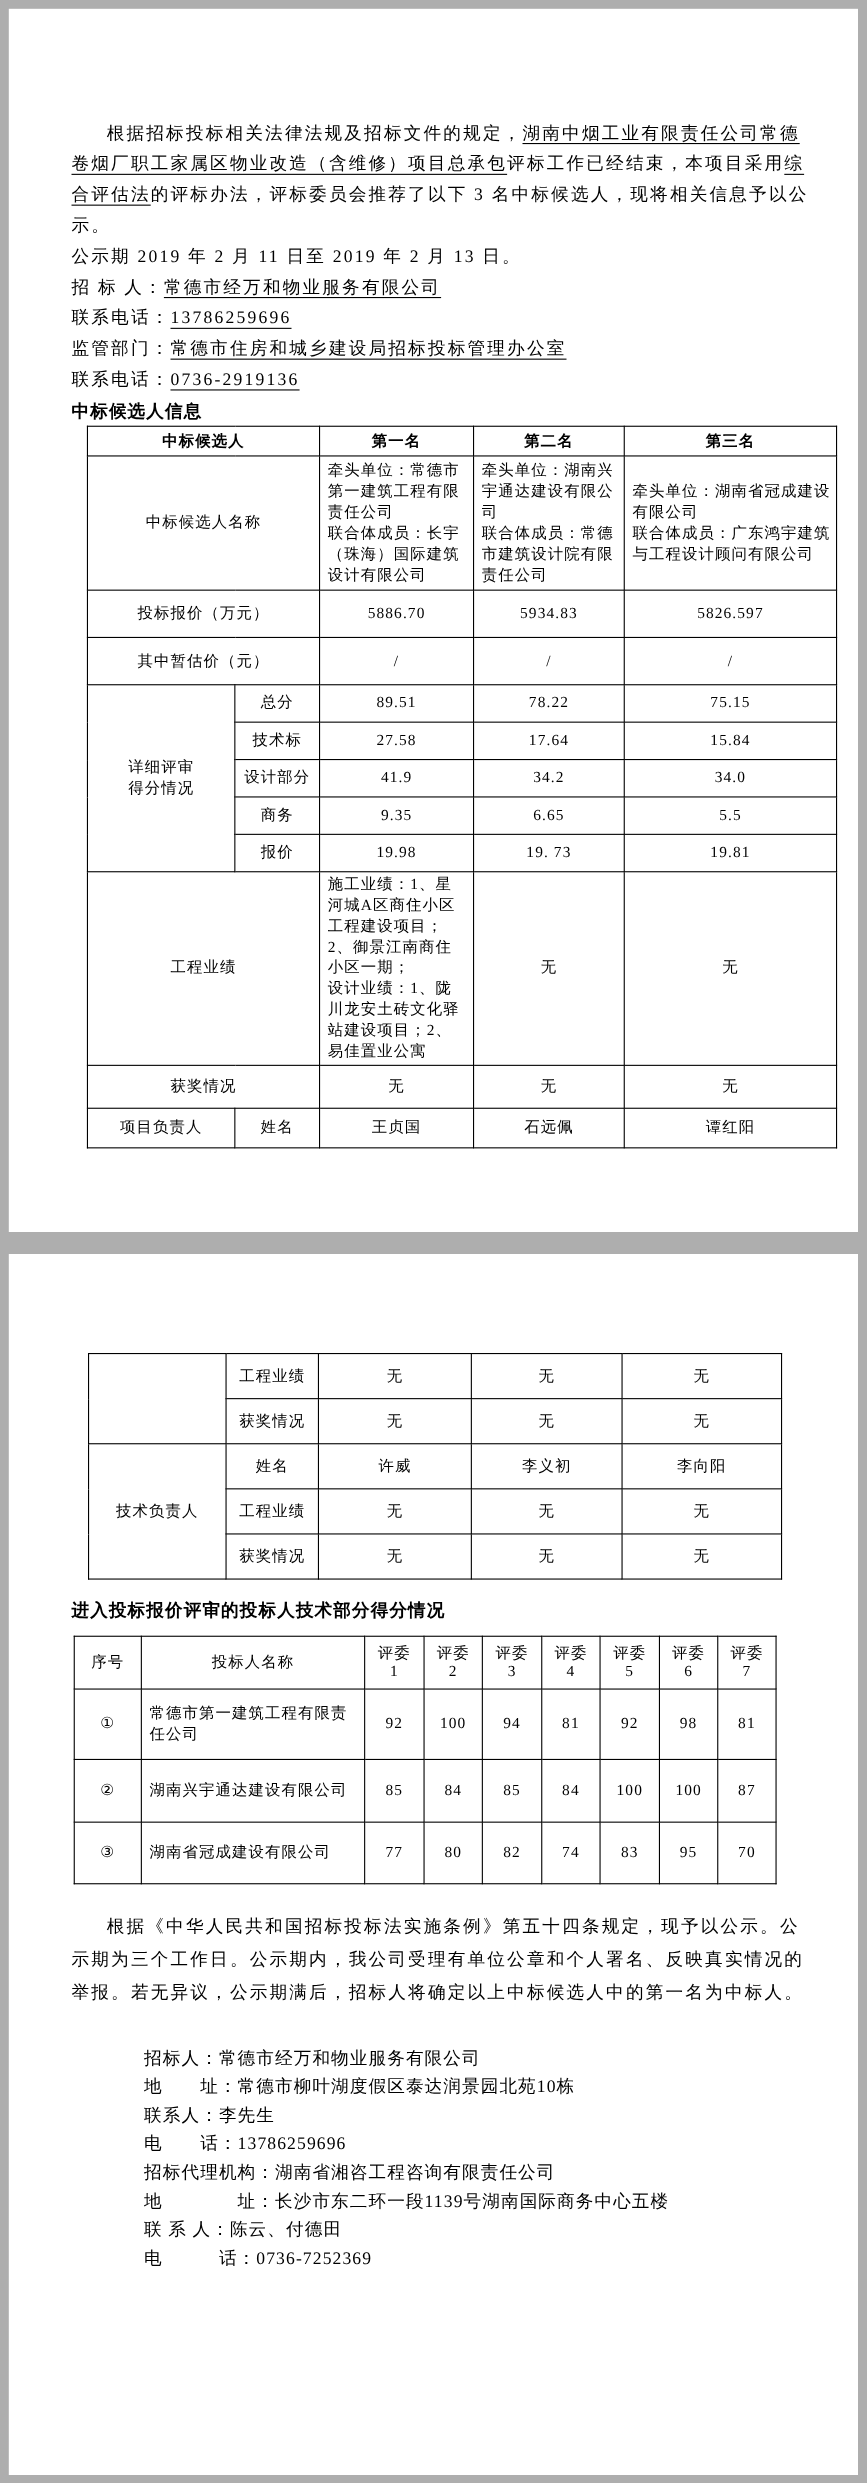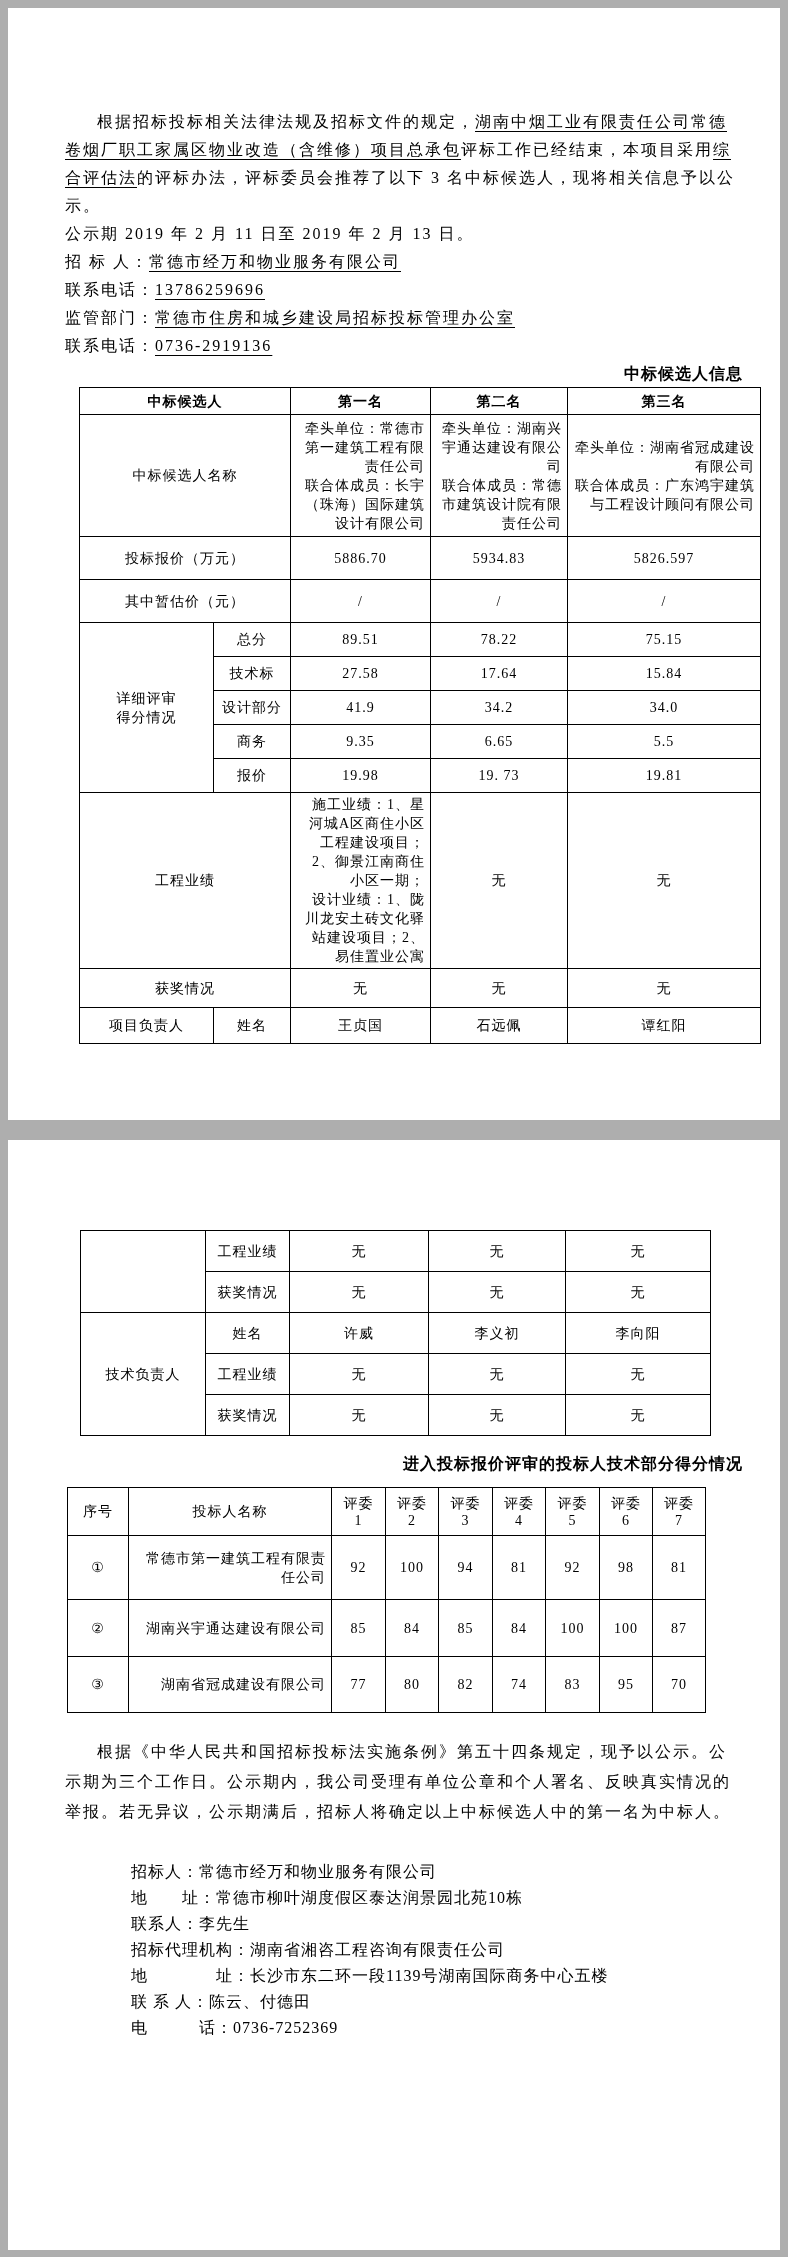--- a/index.html
+++ b/index.html
@@ -27,40 +27,40 @@
     margin:0;
     width:678px;
   }
   .indent{text-indent:2em;}
   .u{text-decoration:underline;text-underline-offset:4px;}
   .field-line{font-size:16px;letter-spacing:2px;line-height:28px;width:678px;}
   .tbl-title{
     font-size:16px;
     font-weight:bold;
     letter-spacing:1px;
-    text-align:right;
+    text-align:left;
     margin:4px 0 2px 0;
     width:678px;
   }
   table{
     border-collapse:collapse;
     table-layout:fixed;
     font-size:14px;
     letter-spacing:1px;
     line-height:19px;
   }
   td{
     border:1px solid #000;
     text-align:center;
     vertical-align:middle;
     padding:2px 4px;
     box-sizing:border-box;
     overflow:hidden;
   }
-  td.left{text-align:right;padding-left:7px;padding-right:5px;}
+  td.left{text-align:left;padding-left:7px;padding-right:5px;}
   .pre{white-space:pre-line;}
   .t1{width:681px;margin-left:14px;}
   .t1 .hdr td{height:27px;font-weight:bold;}
   .t1 .row-name td{height:122px;}
   .t1 .row-sm td{height:43px;}
   .t1 .row-score td{height:34px;}
   .t1 .row-perf td{height:176px;}
   .t1 .row-award td{height:39px;}
   .t1 .row-mgr td{height:36px;}
   .t2{width:630px;margin-left:15px;}
@@ -305,19 +305,20 @@
       </tr>
     </tbody>
       </table>
 
     <p class="para indent closing">根据《中华人民共和国招标投标法实施条例》第五十四条规定，现予以公示。公示期为三个工作日。公示期内，我公司受理有单位公章和个人署名、反映真实情况的举报。若无异议，公示期满后，招标人将确定以上中标候选人中的第一名为中标人。</p>
 
     <div class="contacts">
       <div class="contact-line"><span>招标人：</span><span>常德市经万和物业服务有限公司</span></div>
       <div class="contact-line"><span>地　　址：</span><span>常德市柳叶湖度假区泰达润景园北苑10栋</span></div>
       <div class="contact-line"><span>联系人：</span><span>李先生</span></div>
+      <div class="contact-line"><span>电　　话：</span><span>13786259696</span></div>
       <div class="contact-line"><span>招标代理机构：</span><span>湖南省湘咨工程咨询有限责任公司</span></div>
       <div class="contact-line"><span>地　　　　址：</span><span>长沙市东二环一段1139号湖南国际商务中心五楼</span></div>
       <div class="contact-line"><span>联 系 人：</span><span>陈云、付德田</span></div>
       <div class="contact-line"><span>电　　　话：</span><span>0736-7252369</span></div>
     </div>
   </div>
 </div>
 
 </body></html>

